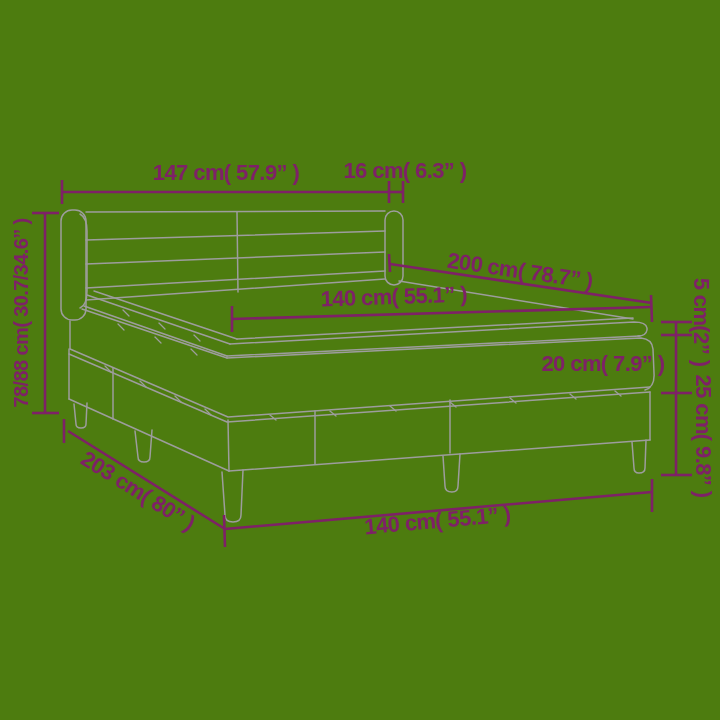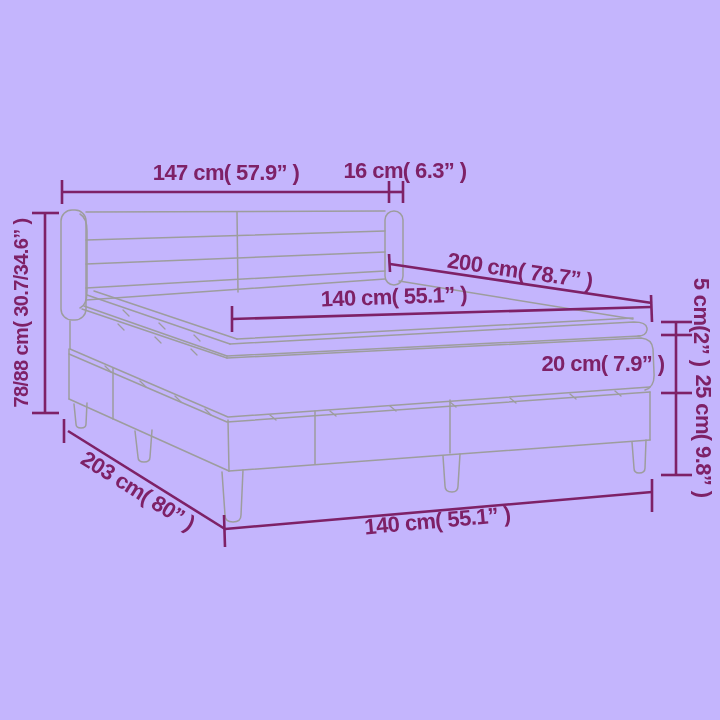--- a/index.html
+++ b/index.html
@@ -1,19 +1,19 @@
 <!DOCTYPE html>
 <html><head>
 <meta charset="utf-8">
 <style>
   html,body{margin:0;padding:0;background:#ffffff;}
   .stage{
     position:relative;
     width:720px;height:720px;
-    background:#c4b5fd;
+    background:#4d7c0f;
     overflow:hidden;
     font-family:"Liberation Sans", sans-serif;
   }
   svg{display:block;}
   .g{stroke:#9d9d9d;stroke-width:1.5;fill:none;stroke-linecap:round;stroke-linejoin:round;}
   .gd{stroke:#9d9d9d;stroke-width:1.3;fill:none;stroke-linecap:round;}
   .p{stroke:#7e2167;stroke-width:2.6;fill:none;stroke-linecap:butt;}
   .t{
     fill:#7e2167;
     font-family:"Liberation Sans", sans-serif;

